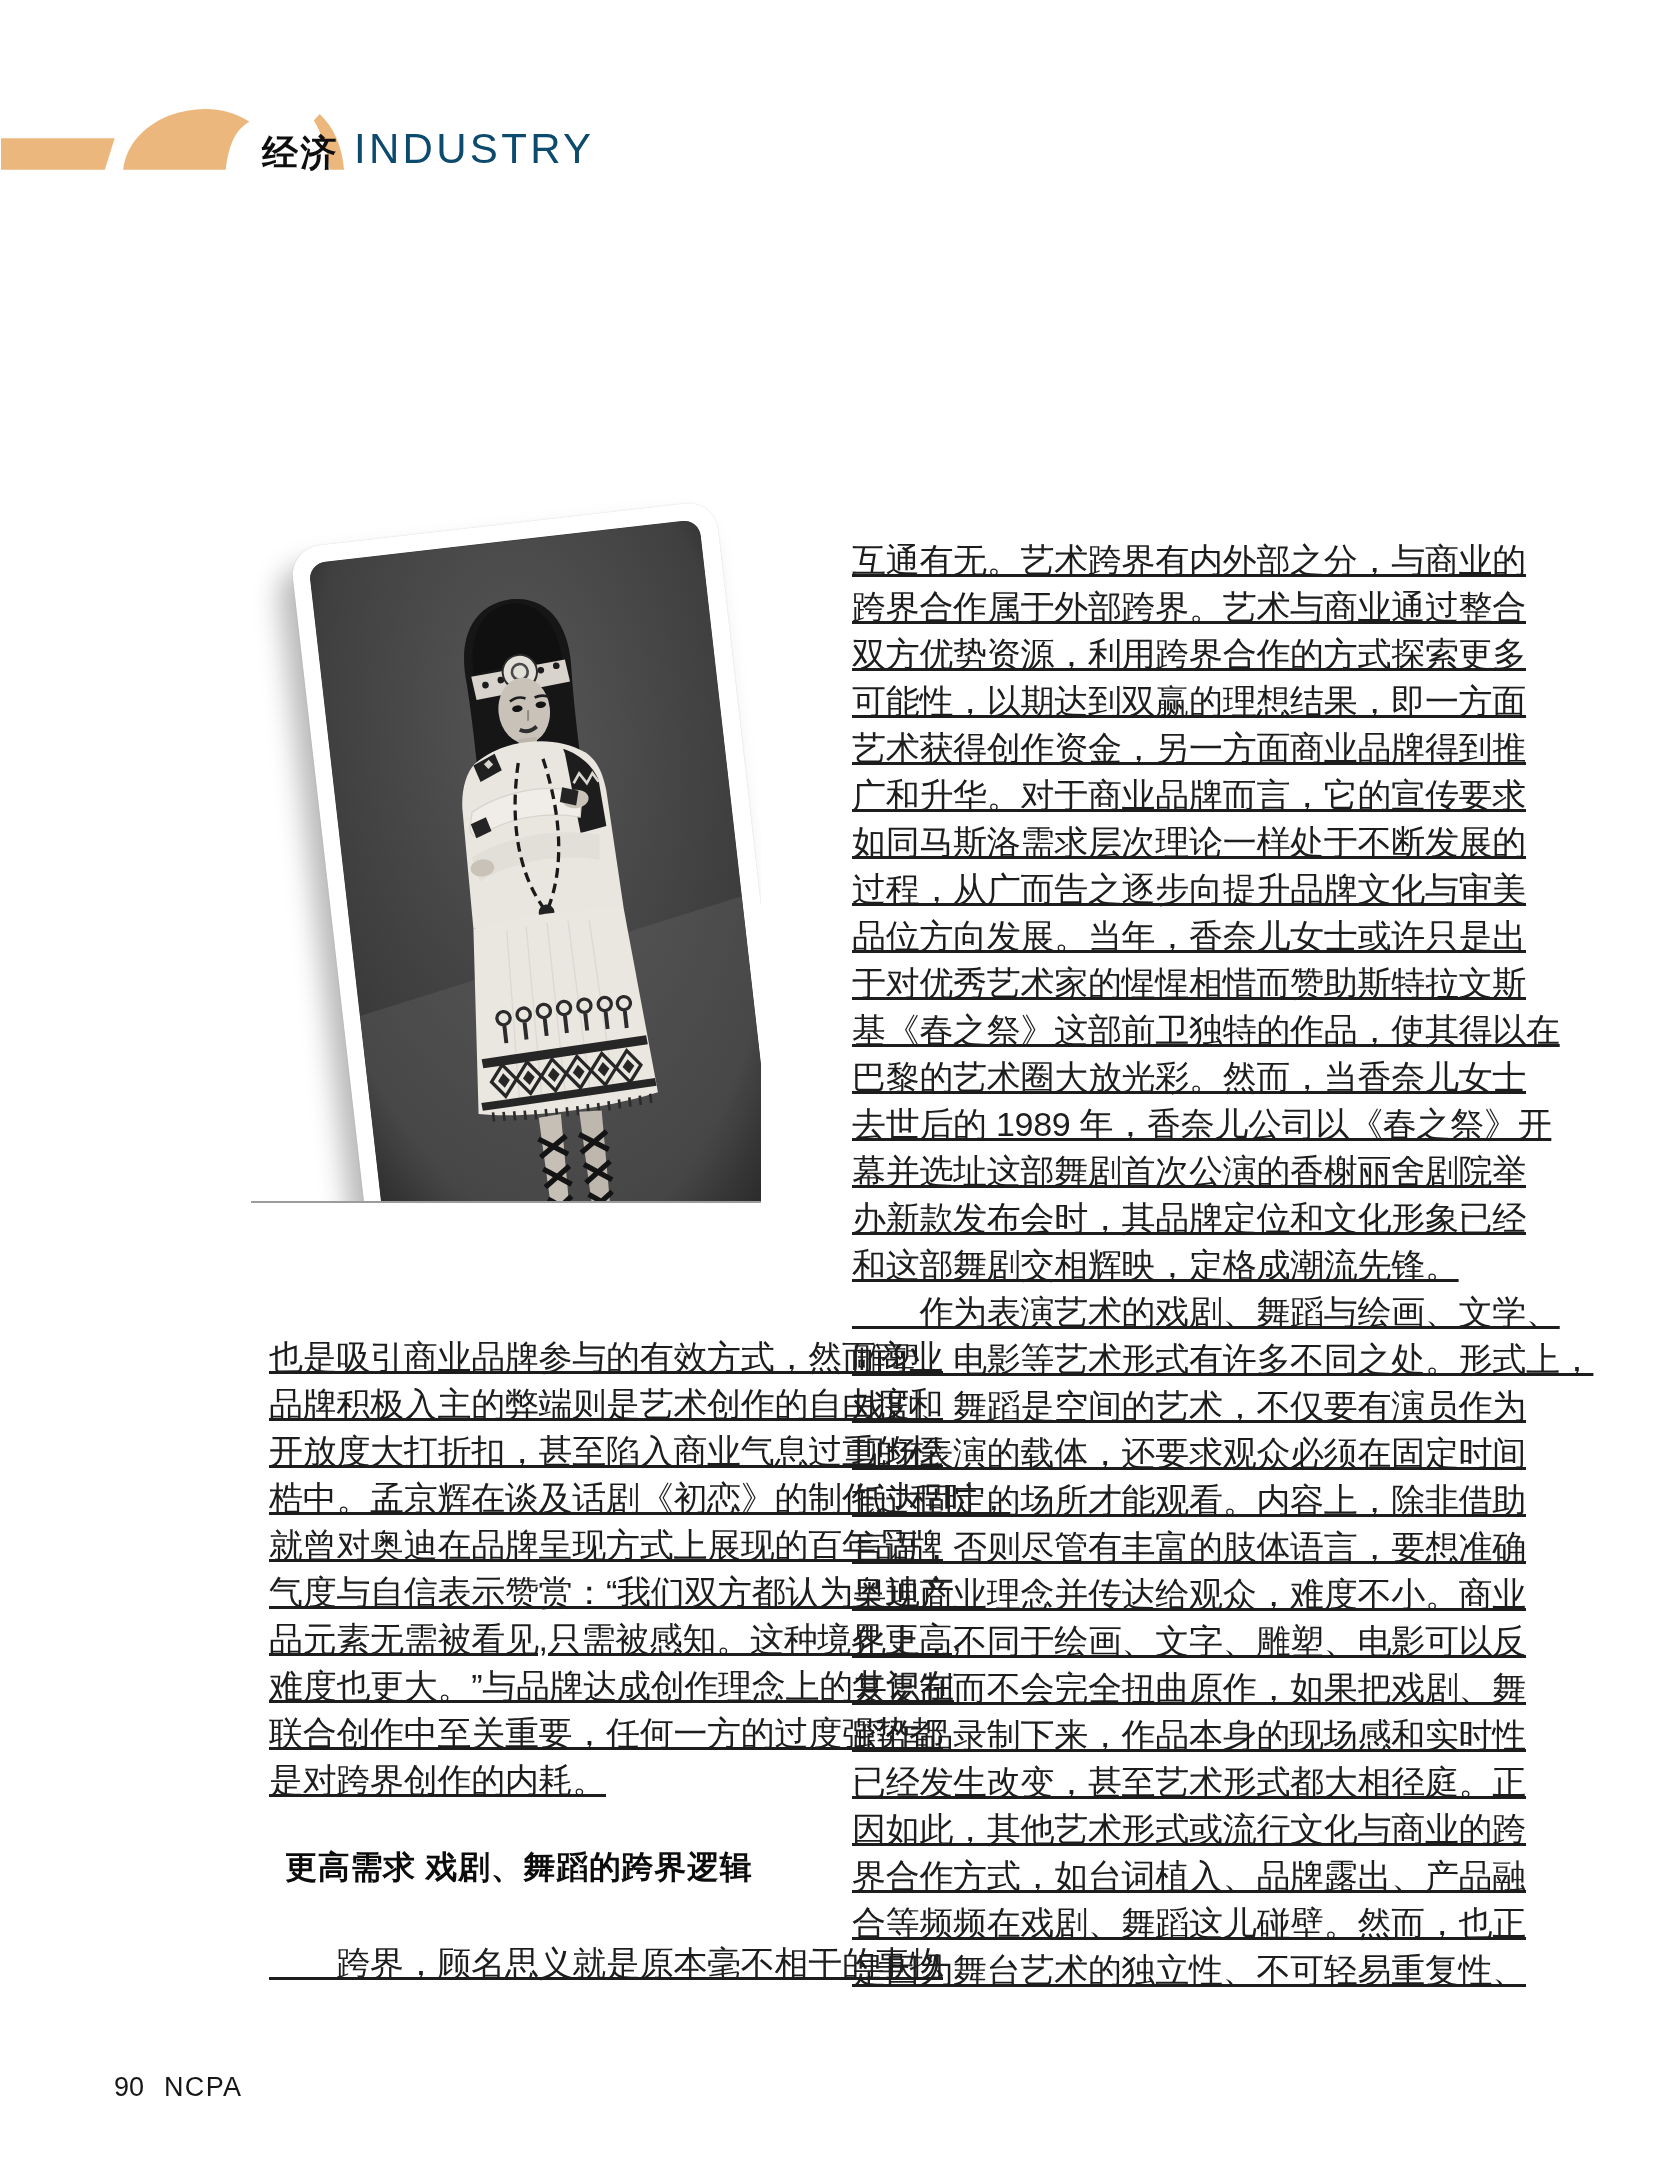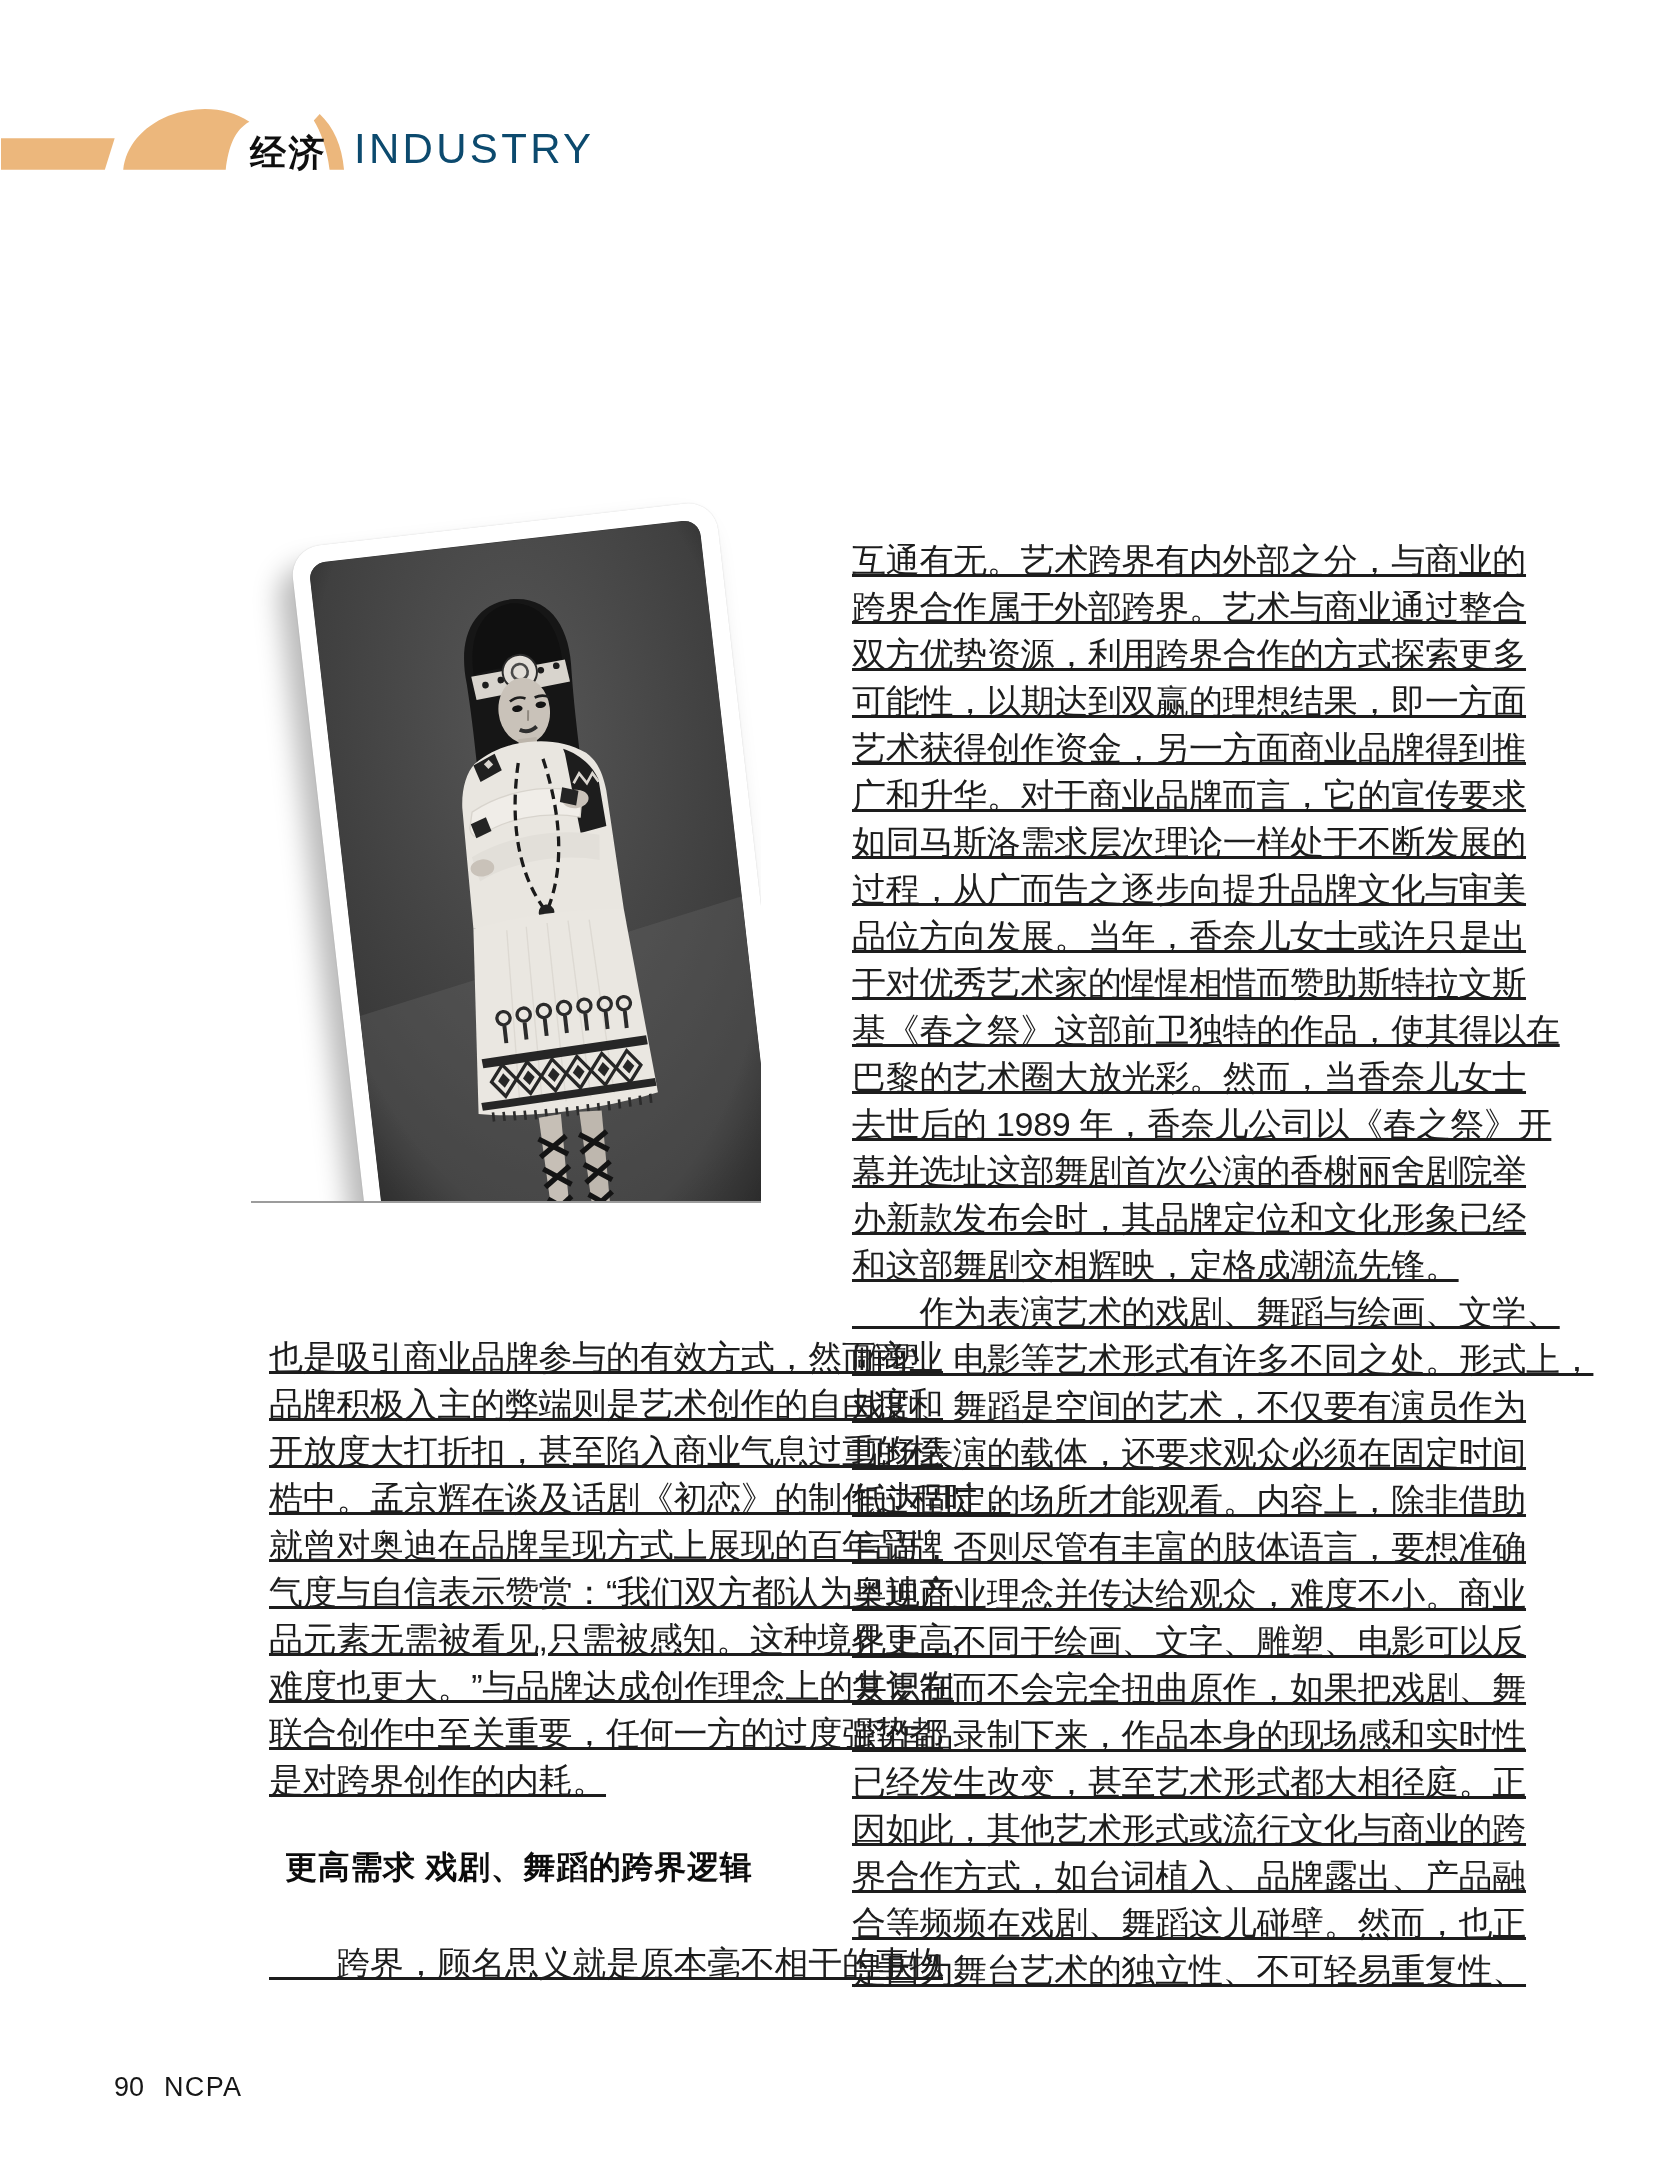--- a/index.html
+++ b/index.html
@@ -1,21 +1,21 @@
 <!DOCTYPE html>
 <html style="font-size:10.6px"><head>
 <meta charset="utf-8">
 <style>
   html,body{margin:0;padding:0;background:#ffffff;}
   .page{position:relative;width:1676px;height:2183px;background:#ffffff;overflow:hidden;
         font-family:"Liberation Sans","DejaVu Sans",sans-serif;color:#1d1d1d;}
 
   
   .logo-svg{position:absolute;left:0;top:106px;}
-  .zh-label{position:absolute;left:250px;top:132px;font-size:36px;font-weight:700;
+  .zh-label{position:absolute;left:262px;top:132px;font-size:36px;font-weight:700;
             letter-spacing:2.6px;color:#0f0f0f;line-height:41px;}
   .en-label{position:absolute;left:354px;top:127px;
             font-family:Liberation Sans, sans-serif;
             font-size:42px;letter-spacing:3.3px;color:#0c4a6e;line-height:44px;}
 
   
   .photo-clip{position:absolute;left:251px;top:456px;width:510px;height:745px;
               overflow:hidden;border-bottom:2.6px solid #9c9c9c;}
   .photo-card{position:absolute;left:79px;top:66px;width:428px;height:739px;
               box-sizing:border-box;padding:17px;background:#ffffff;border-radius:30px;

